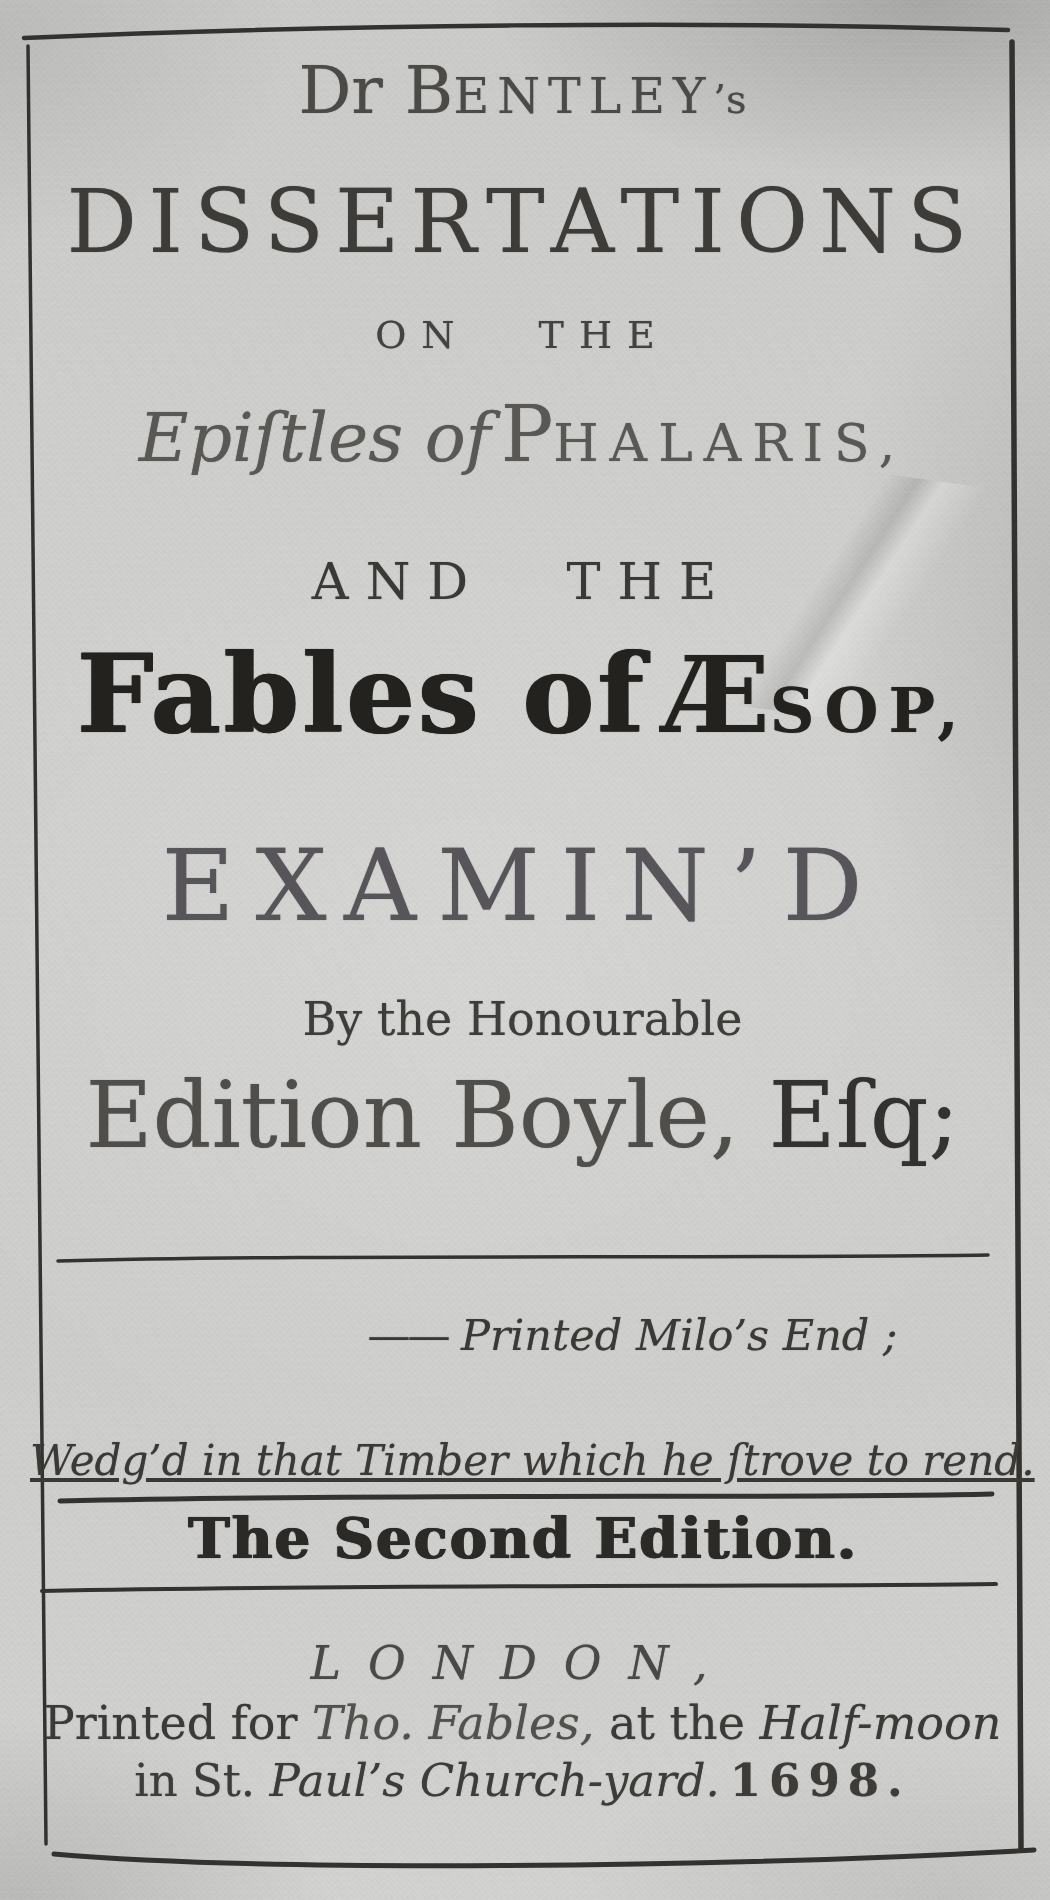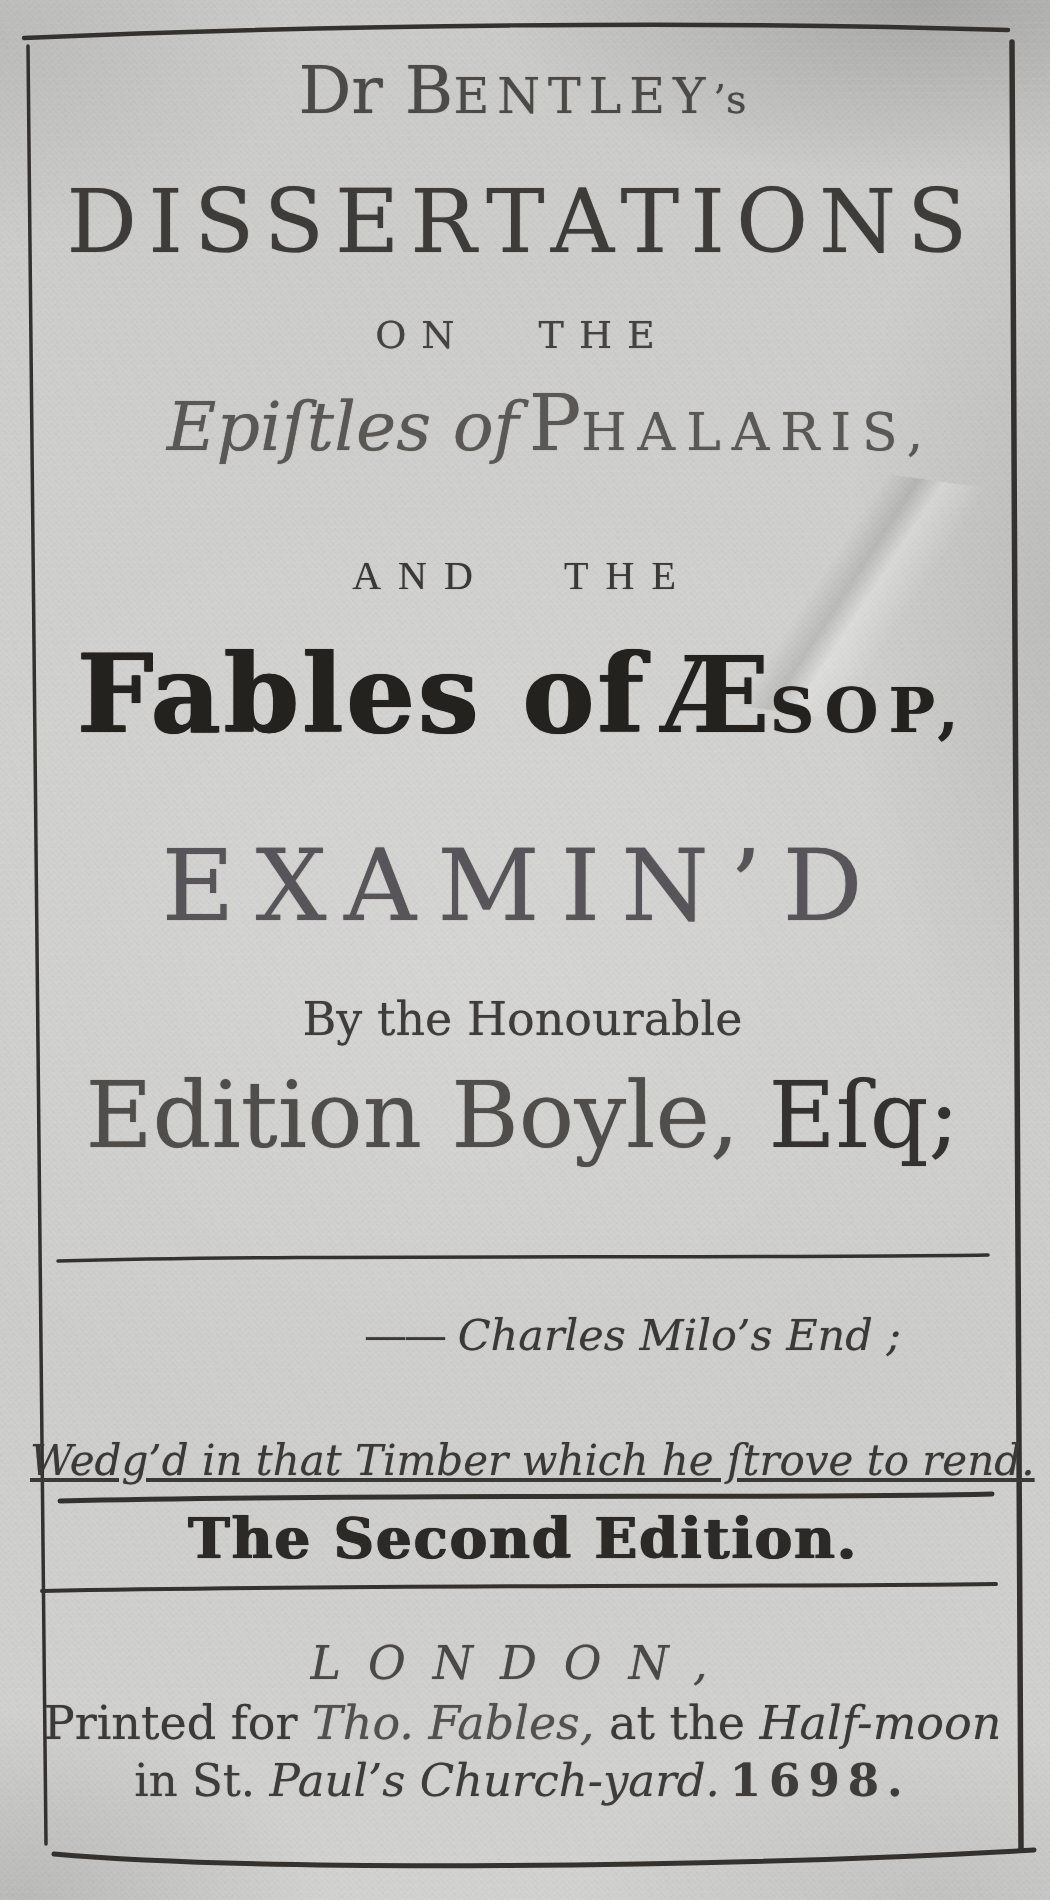--- a/index.html
+++ b/index.html
@@ -43,26 +43,26 @@
   .heading .big{font-size:66px;}
   .heading .low{font-size:66px;}
   .heading .smallcaps{font-size:49px;letter-spacing:8px;}
   .heading .poss{font-size:40px;letter-spacing:0;}
   .heading .gap{display:inline-block;width:22px;}
   
   .title-main{top:178px;font-size:88px;letter-spacing:11px;color:#3e3c38;}
   
   .on-the{top:316px;font-size:38px;letter-spacing:15px;word-spacing:42px;color:#454340;}
   
-  .subtitle{top:384px;color:#5a5854;padding-left:28px;}
+  .subtitle{top:395px;color:#5a5854;}
   .subtitle .ital{font-style:italic;font-size:68px;}
   .subtitle .initP{font-size:78px;margin-left:10px;}
   .subtitle .caps{font-size:52px;letter-spacing:11px;}
   
-  .and-the{top:556px;font-size:40px;letter-spacing:17px;word-spacing:48px;color:#3b3935;font-family:Liberation Serif, serif;}
+  .and-the{top:556px;font-size:51px;letter-spacing:17px;word-spacing:48px;color:#3b3935;}
   
   .fables{top:640px;color:#24221e;}
   .blackletter{
     font-weight:bold;
     text-shadow:1.6px 0 0 currentColor, 0 0 1px rgba(20,20,18,0.7);
   }
   .fables .blackletter{font-size:108px;letter-spacing:3px;}
   .fables .ae{font-size:104px;font-weight:600;margin-left:16px;}
   .fables .caps{font-size:62px;letter-spacing:10px;font-weight:600;}
   
@@ -121,21 +121,21 @@
   <div class="line fables"><span class="blackletter">Fables of</span><span class="ae">Æ</span><span class="caps">SOP,</span></div>
 
   <div class="line examined">EXAMIN’D</div>
 
   <div class="line byline">By the Honourable</div>
 
   <div class="line author"><span class="name">Edition Boyle,</span>
     <span class="esq">Eſq;</span></div>
 
   <div class="line epigraph-1"><span class="dash">——</span>
-    <span>Charles Milo’s End ;</span></div>
+    <span>Printed Milo’s End ;</span></div>
 
   <div class="line epigraph-2">Wedg’d in that Timber which he ſtrove to rend.</div>
 
 
   <div class="line edition"><span class="blackletter">The Second Edition.</span></div>
 
   <div class="line city">LONDON,</div>
 
   <div class="line printed"><span>Printed for</span>
     <span class="pub">Tho. Fables,</span>

